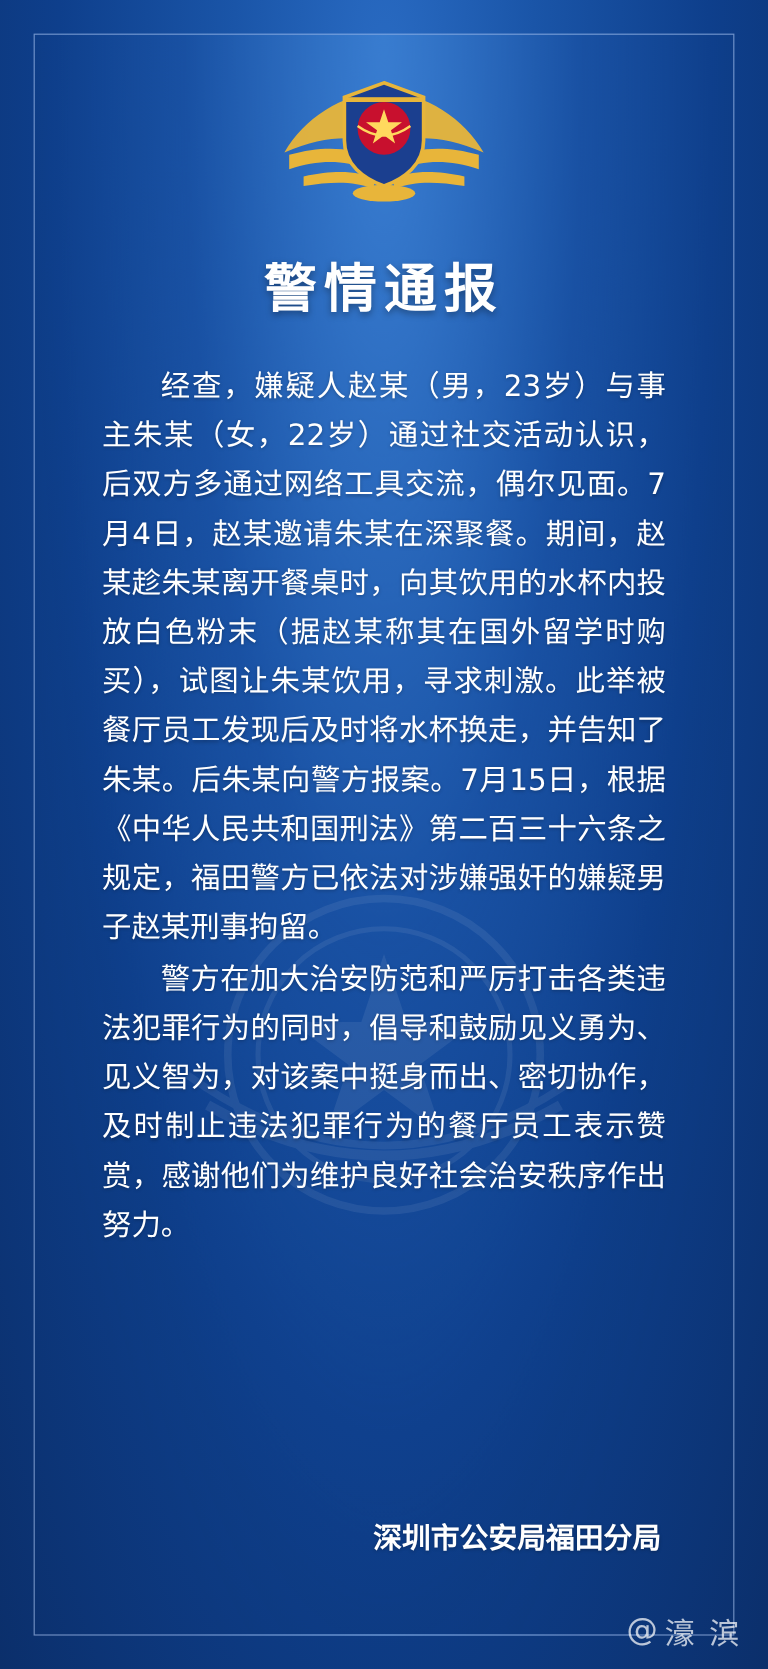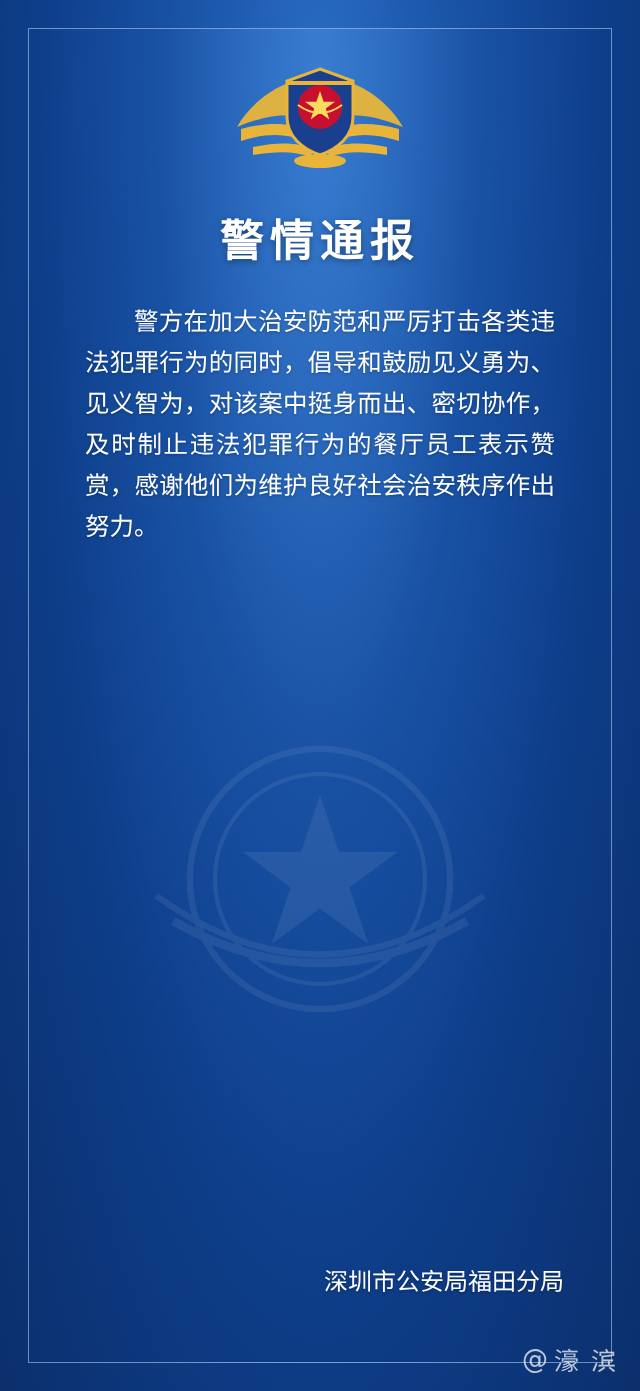--- a/index.html
+++ b/index.html
@@ -85,27 +85,28 @@
     font-family: "DejaVu Sans", "Liberation Sans", sans-serif;
     text-shadow: 0 1px 3px rgba(0,0,0,0.28);
   }
   .body-text p {
     margin: 0 0 2px 0;
     text-indent: 2em;
   }
 
   .signature {
     position: absolute;
-    right: 47px;
+    right: 60px;
     bottom: 62px;
     color: #ffffff;
     font-size: 24px;
     line-height: 36px;
     text-align: center;
     text-shadow: 0 1px 3px rgba(0,0,0,0.28);
+    font-weight: bold;
   }
 
   .sig-line { display: block; }
 
   .credit {
     position: absolute;
     right: 22px;
     bottom: 14px;
     color: rgba(255,255,255,0.72);
     font-size: 25px;
@@ -150,20 +151,21 @@
         <circle cx="95" cy="52" r="22" fill="#c8102e"></circle>
         <path d="M95 36 l3.6 10.8 h11.4 l-9.2 6.8 3.5 11 -9.3-6.9 -9.3 6.9 3.5-11 -9.2-6.8 h11.4 z" fill="#ffd95e"></path>
         <path d="M73 50 q22 16 44 0" fill="none" stroke="#ffd95e" stroke-width="2"></path>
         <rect x="62" y="26" width="66" height="4" fill="#e8b53a"></rect>
       </svg>
     </div>
 
     <div class="title">警情通报</div>
 
     <div class="body-text">
+      <p>经查，嫌疑人赵某（男，23岁）与事主朱某（女，22岁）通过社交活动认识，后双方多通过网络工具交流，偶尔见面。7月4日，赵某邀请朱某在深聚餐。期间，赵某趁朱某离开餐桌时，向其饮用的水杯内投放白色粉末（据赵某称其在国外留学时购买），试图让朱某饮用，寻求刺激。此举被餐厅员工发现后及时将水杯换走，并告知了朱某。后朱某向警方报案。7月15日，根据《中华人民共和国刑法》第二百三十六条之规定，福田警方已依法对涉嫌强奸的嫌疑男子赵某刑事拘留。</p>
       <p>警方在加大治安防范和严厉打击各类违法犯罪行为的同时，倡导和鼓励见义勇为、见义智为，对该案中挺身而出、密切协作，及时制止违法犯罪行为的餐厅员工表示赞赏，感谢他们为维护良好社会治安秩序作出努力。</p>
     </div>
 
     <div class="signature">
       <span class="sig-line">深圳市公安局福田分局</span>
     </div>
 
   </div>
 
   <div class="credit">

